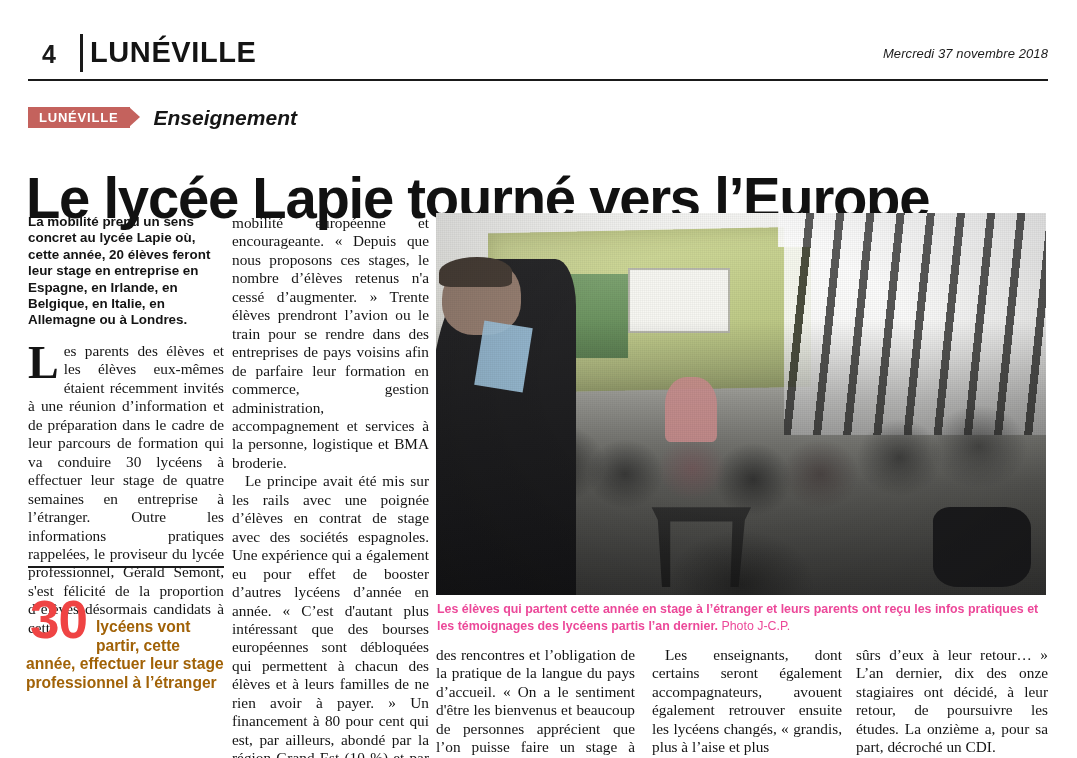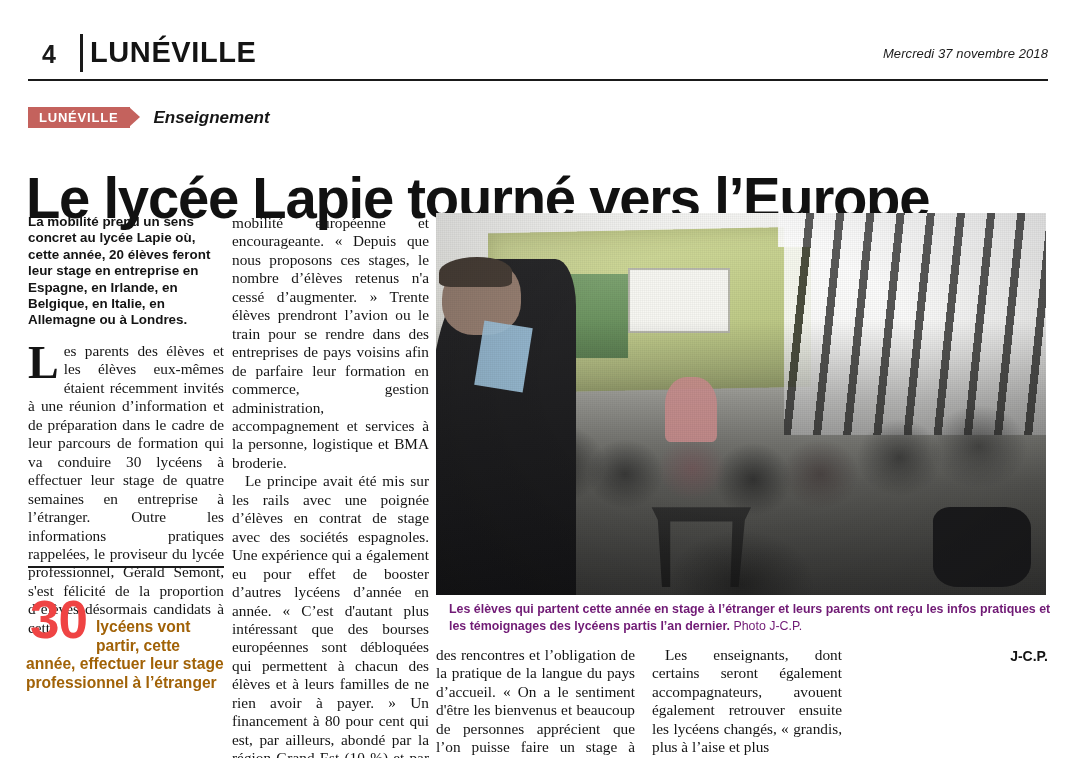--- a/index.html
+++ b/index.html
@@ -53,21 +53,21 @@
     content:"";position:absolute;right:-10px;top:0;
     width:0;height:0;
     border-top:10.5px solid transparent;
     border-bottom:10.5px solid transparent;
     border-left:11px solid #c4625d;
   }
   .kicker-sub{
     display:inline-block;height:21px;line-height:21px;vertical-align:top;
     margin-left:19px;
     font-family:"Liberation Sans", sans-serif;
-    font-weight:bold;font-style:italic;font-size:17px;color:#161616;
+    font-weight:bold;font-style:italic;font-size:21px;color:#161616;
   }
 
   
   .headline{
     position:absolute;left:26px;top:128px;width:1025px;
     font-family:"Liberation Sans", sans-serif;
     font-weight:bold;font-size:58px;line-height:62px;
     color:#111;
     letter-spacing:-1.3px;
     transform:scaleX(0.97);
@@ -216,22 +216,21 @@
   }
   .ph-vig{
     position:absolute;inset:0;
     background:radial-gradient(ellipse at 50% 42%, rgba(0,0,0,0) 42%, rgba(0,0,0,.18) 100%);
   }
 
   .caption{
     position:absolute;left:437px;top:601px;width:604px;
     font-family:"Liberation Sans", sans-serif;
     font-size:12.4px;line-height:16.6px;
-    color:#701a75;
-    margin-left:12px;
+    color:#ec4899;
   }
   .caption b{font-weight:bold;}
   .caption .credit{font-weight:normal;}
 
   .c3{left:436px;top:646px;width:199px;}
   .c4{left:652px;top:646px;width:190px;}
   .c5{left:856px;top:646px;width:192px;}
   .col-bottom{position:absolute;}
   .sig{
     text-align:right;font-family:"Liberation Sans", sans-serif;
@@ -303,16 +302,17 @@
 
   <div class="col-bottom c3 body">
     <p class="noind">des rencontres et l’obligation de la pratique de la langue du pays d’accueil. « On a le sentiment d'être les bienvenus et beaucoup de personnes apprécient que l’on puisse faire un stage à l’étranger</p>
   </div>
 
   <div class="col-bottom c4 body">
     <p>Les enseignants, dont certains seront également accompagnateurs, avouent également retrouver ensuite les lycéens changés, « grandis, plus à l’aise et plus</p>
   </div>
 
   <div class="col-bottom c5 body">
+    <p class="noind">sûrs d’eux à leur retour… » L’an dernier, dix des onze stagiaires ont décidé, à leur retour, de poursuivre les études. La onzième a, pour sa part, décroché un CDI.</p>
     <div class="sig">J-C.P.</div>
   </div>
 
 </div>
 
 </body></html>

